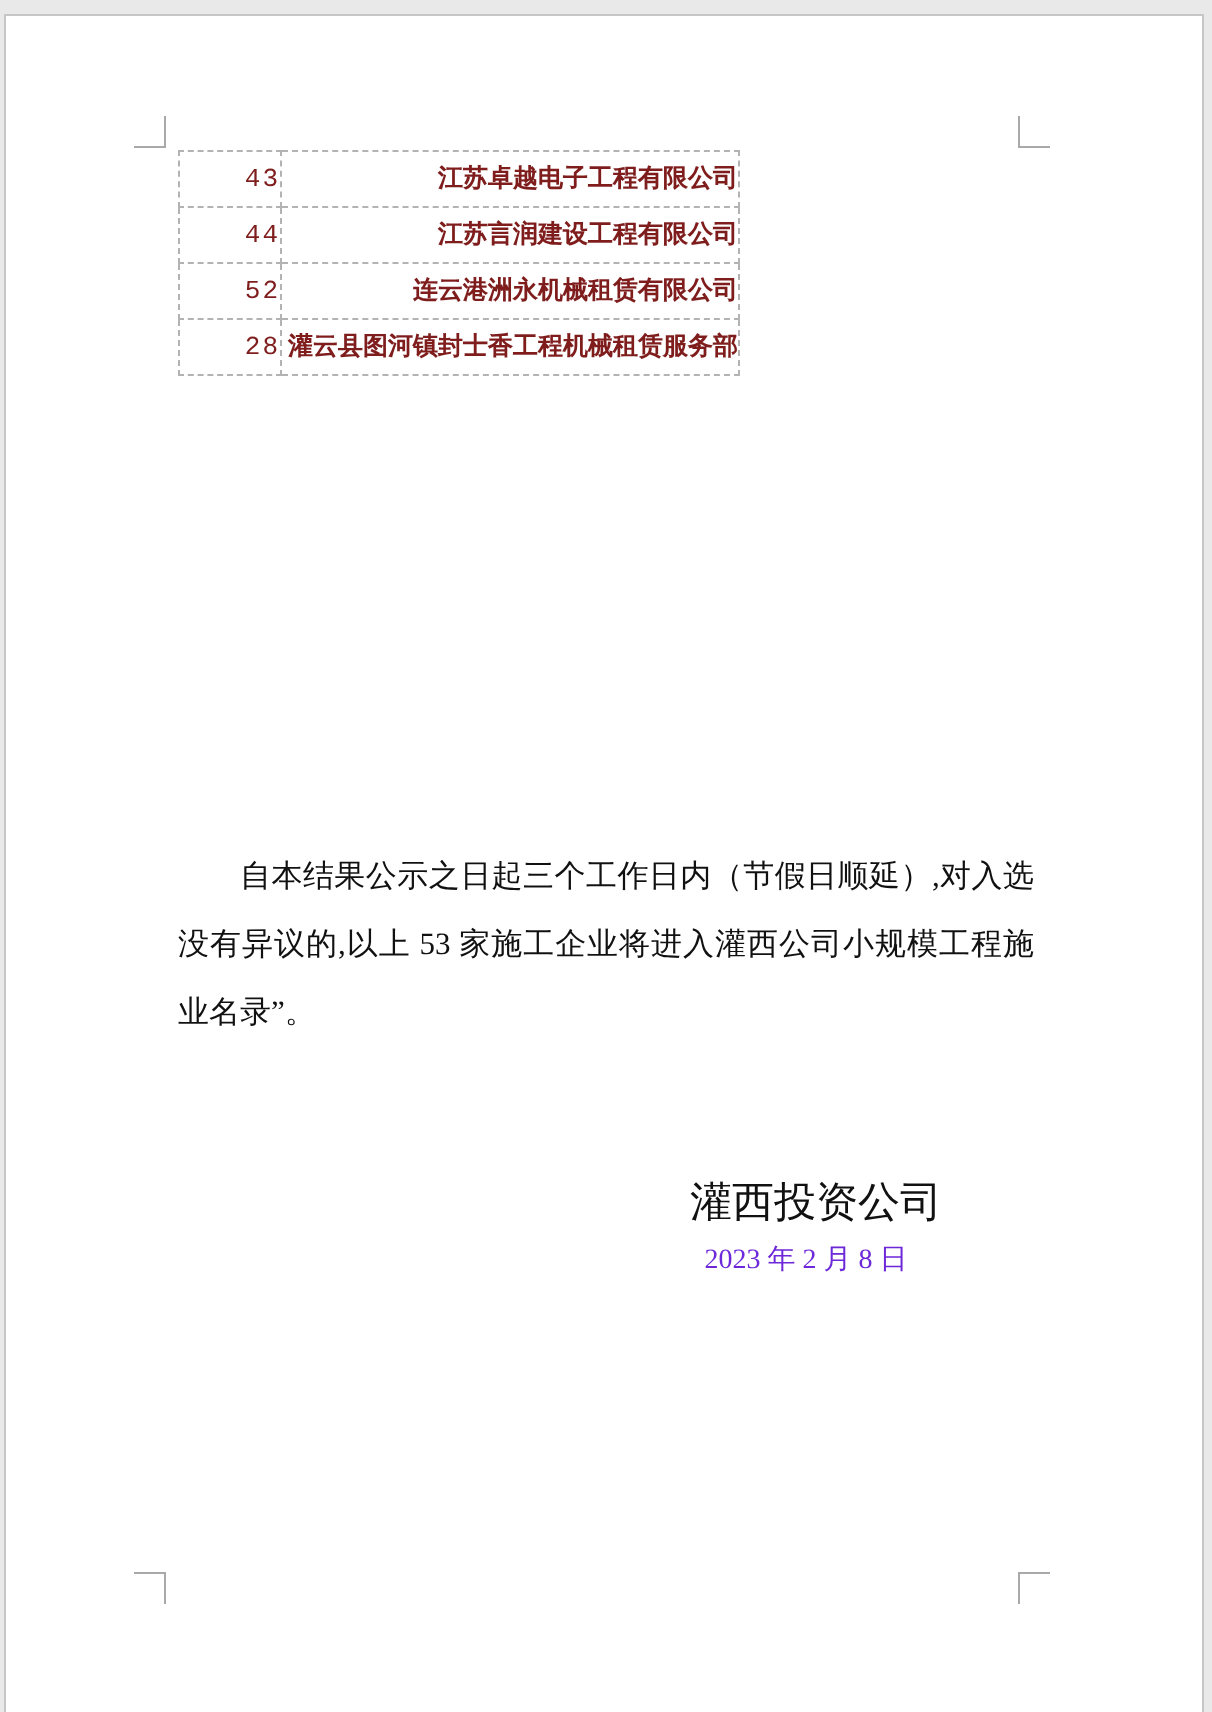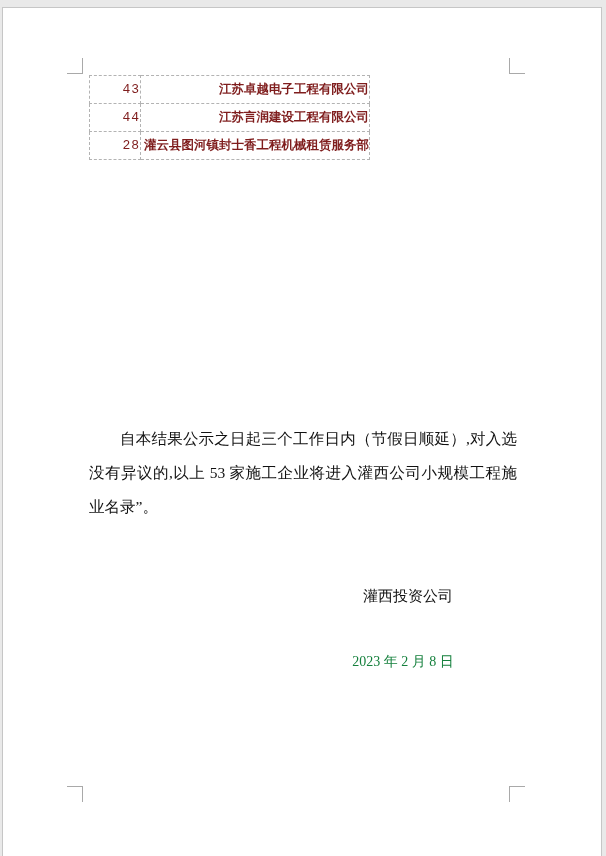--- a/index.html
+++ b/index.html
@@ -87,32 +87,31 @@
     height: 34px;
   }
   .pline.indent { text-indent: 31px; }
 
   .sig {
     position: absolute;
     left: 300px;
     top: 579px;
     width: 210px;
     text-align: center;
-    font-size: 15px;
+    font-size: 21px;
     color: #111111;
   }
   .date {
     position: absolute;
     left: 295px;
     top: 613px;
     width: 210px;
     text-align: center;
     font-size: 14px;
-    color: #15803d;
-    margin-top: 32px;
+    color: #6d28d9;
   }
 </style>
 </head>
 <body>
 
 <div class="page">
 
   <div class="crop tl"></div>
   <div class="crop tr"></div>
   <div class="crop bl"></div>
@@ -122,20 +121,24 @@
     <tbody>
       <tr>
         <td class="col-no">43</td>
         <td class="col-name">江苏卓越电子工程有限公司</td>
       </tr>
       <tr>
         <td class="col-no">44</td>
         <td class="col-name">江苏言润建设工程有限公司</td>
       </tr>
       <tr>
+        <td class="col-no">52</td>
+        <td class="col-name">连云港洲永机械租赁有限公司</td>
+      </tr>
+      <tr>
         <td class="col-no">28</td>
         <td class="col-name">灌云县图河镇封士香工程机械租赁服务部</td>
       </tr>
     </tbody>
   </table>
 
   <div class="para">
     <div class="pline indent just">自本结果公示之日起三个工作日内（节假日顺延）,对入选结果</div>
     <div class="pline just">没有异议的,以上 53 家施工企业将进入灌西公司小规模工程施工“企</div>
     <div class="pline">业名录”。</div>

